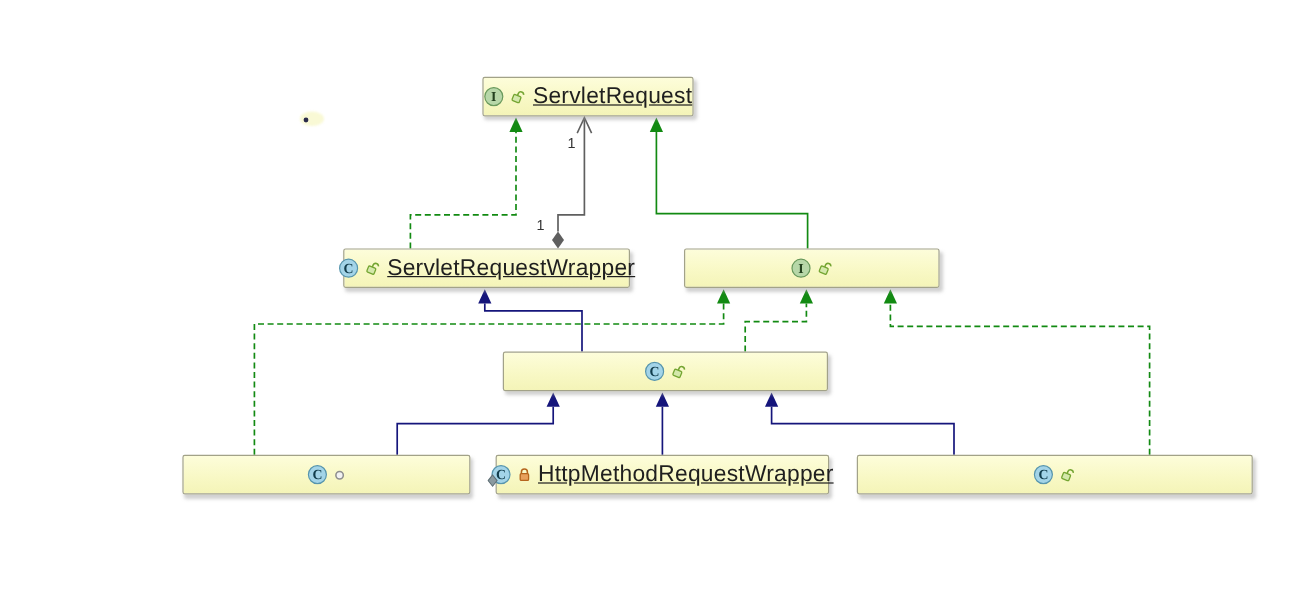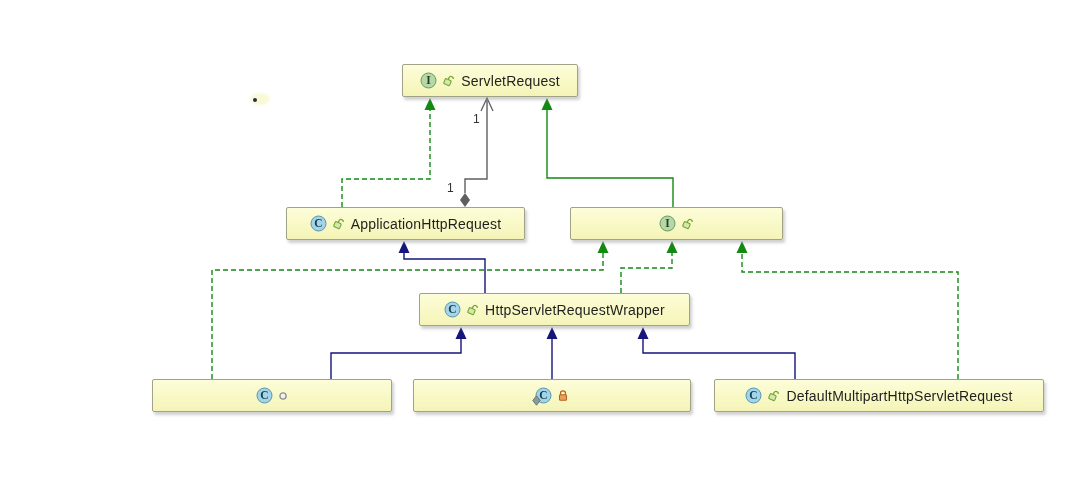--- a/index.html
+++ b/index.html
@@ -21,23 +21,24 @@
     gap: 5px;
     padding: 0 10px;
     background: linear-gradient(to bottom, #fdfdda 0%, #f8f8c4 60%, #f4f4b8 100%);
     border: 1px solid #a2a288;
     border-radius: 2px;
     box-shadow: 2px 3px 3px rgba(150,150,150,0.45);
     cursor: default;
     white-space: nowrap;
   }
   .node .label {
-    font-size: 14px;
+    font-size: 19px;
     color: #1f1f1f;
     letter-spacing: 0.2px;
+    text-decoration: underline;
   }
   .icn { display: inline-flex; position: relative; line-height: 0; flex: 0 0 auto; }
   .icn .static-mark { position: absolute; left: -3px; bottom: -2px; line-height: 0; }
   .artifact-dot {
     position: absolute;
     width: 4px; height: 4px;
     background: #2a2a4a;
     border-radius: 50%;
   }
   .artifact-smudge {
@@ -124,21 +125,21 @@
           </svg>
         </span>
         <span class="icn">
           <svg width="14" height="14" viewBox="0 0 14 14">
             <g transform="rotate(22 7 8)">
               <path d="M5.4 6 V4.1 a2.3 2.3 0 0 1 4.5 -0.5" fill="none" stroke="#74a532" stroke-width="1.3"></path>
               <rect x="2.4" y="6" width="6.4" height="5.4" rx="1" fill="#d4e8ab" stroke="#74a532" stroke-width="1.1"></rect>
             </g>
           </svg>
         </span>
-        <span class="label">ApplicationHttpRequest</span>
+        <span class="label">ServletRequestWrapper</span>
       </div>
       <div class="node" style="left: 570px; top: 207px; width: 213px; height: 33px;">
         <span class="icn">
           <svg width="17" height="17" viewBox="0 0 17 17">
             <circle cx="8.5" cy="8.5" r="7.5" fill="#b7d7a8" stroke="#69995c" stroke-width="1"></circle>
             <text x="8.5" y="12.4" text-anchor="middle" font-family="Liberation Serif, serif" font-size="11.5" font-weight="bold" fill="#24411f">I</text>
           </svg>
         </span>
         <span class="icn">
           <svg width="14" height="14" viewBox="0 0 14 14">
@@ -157,21 +158,20 @@
           </svg>
         </span>
         <span class="icn">
           <svg width="14" height="14" viewBox="0 0 14 14">
             <g transform="rotate(22 7 8)">
               <path d="M5.4 6 V4.1 a2.3 2.3 0 0 1 4.5 -0.5" fill="none" stroke="#74a532" stroke-width="1.3"></path>
               <rect x="2.4" y="6" width="6.4" height="5.4" rx="1" fill="#d4e8ab" stroke="#74a532" stroke-width="1.1"></rect>
             </g>
           </svg>
         </span>
-        <span class="label">HttpServletRequestWrapper</span>
       </div>
       <div class="node" style="left: 152px; top: 379px; width: 240px; height: 33px;">
         <span class="icn">
           <svg width="17" height="17" viewBox="0 0 17 17">
             <circle cx="8.5" cy="8.5" r="7.5" fill="#a3d4e8" stroke="#5795ad" stroke-width="1"></circle>
             <text x="8.5" y="12.4" text-anchor="middle" font-family="Liberation Serif, serif" font-size="11.5" font-weight="bold" fill="#123d4c">C</text>
           </svg>
         </span>
         <span class="icn">
           <svg width="10" height="10" viewBox="0 0 10 10">
@@ -188,34 +188,34 @@
           <span class="static-mark"><svg width="9" height="11" viewBox="0 0 9 11">
               <path d="M4.5 0.8 L8.2 5.5 L4.5 10.2 L0.8 5.5 Z" fill="#8a9aa0" stroke="#5f6f75" stroke-width="0.9"></path>
             </svg></span>
         </span>
         <span class="icn">
           <svg width="12" height="13" viewBox="0 0 12 13">
             <path d="M3.5 6 V4.3 a2.5 2.5 0 0 1 5 0 V6" fill="none" stroke="#b5651d" stroke-width="1.3"></path>
             <rect x="2.5" y="5.7" width="7" height="5.6" rx="1" fill="#e8a05c" stroke="#b5651d" stroke-width="1.1"></rect>
           </svg>
         </span>
+        <span class="label">HttpMethodRequestWrapper</span>
       </div>
       <div class="node" style="left: 714px; top: 379px; width: 330px; height: 33px;">
         <span class="icn">
           <svg width="17" height="17" viewBox="0 0 17 17">
             <circle cx="8.5" cy="8.5" r="7.5" fill="#a3d4e8" stroke="#5795ad" stroke-width="1"></circle>
             <text x="8.5" y="12.4" text-anchor="middle" font-family="Liberation Serif, serif" font-size="11.5" font-weight="bold" fill="#123d4c">C</text>
           </svg>
         </span>
         <span class="icn">
           <svg width="14" height="14" viewBox="0 0 14 14">
             <g transform="rotate(22 7 8)">
               <path d="M5.4 6 V4.1 a2.3 2.3 0 0 1 4.5 -0.5" fill="none" stroke="#74a532" stroke-width="1.3"></path>
               <rect x="2.4" y="6" width="6.4" height="5.4" rx="1" fill="#d4e8ab" stroke="#74a532" stroke-width="1.1"></rect>
             </g>
           </svg>
         </span>
-        <span class="label">DefaultMultipartHttpServletRequest</span>
       </div>
     </div>
   <div class="artifact-smudge" style="left: 250px; top: 93px;"></div>
   <div class="artifact-dot" style="left: 253px; top: 98px;"></div>
 </div>
 
 </body></html>

